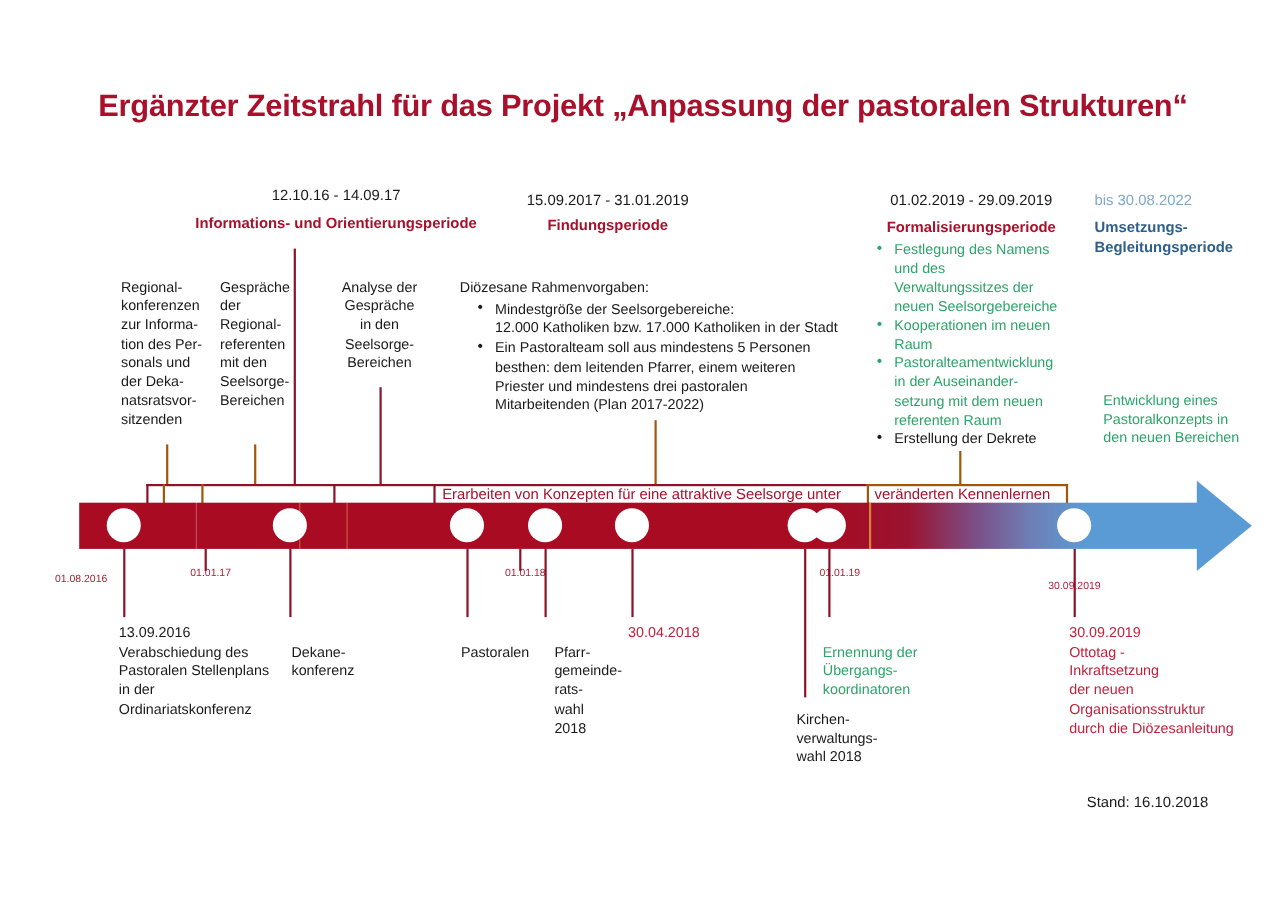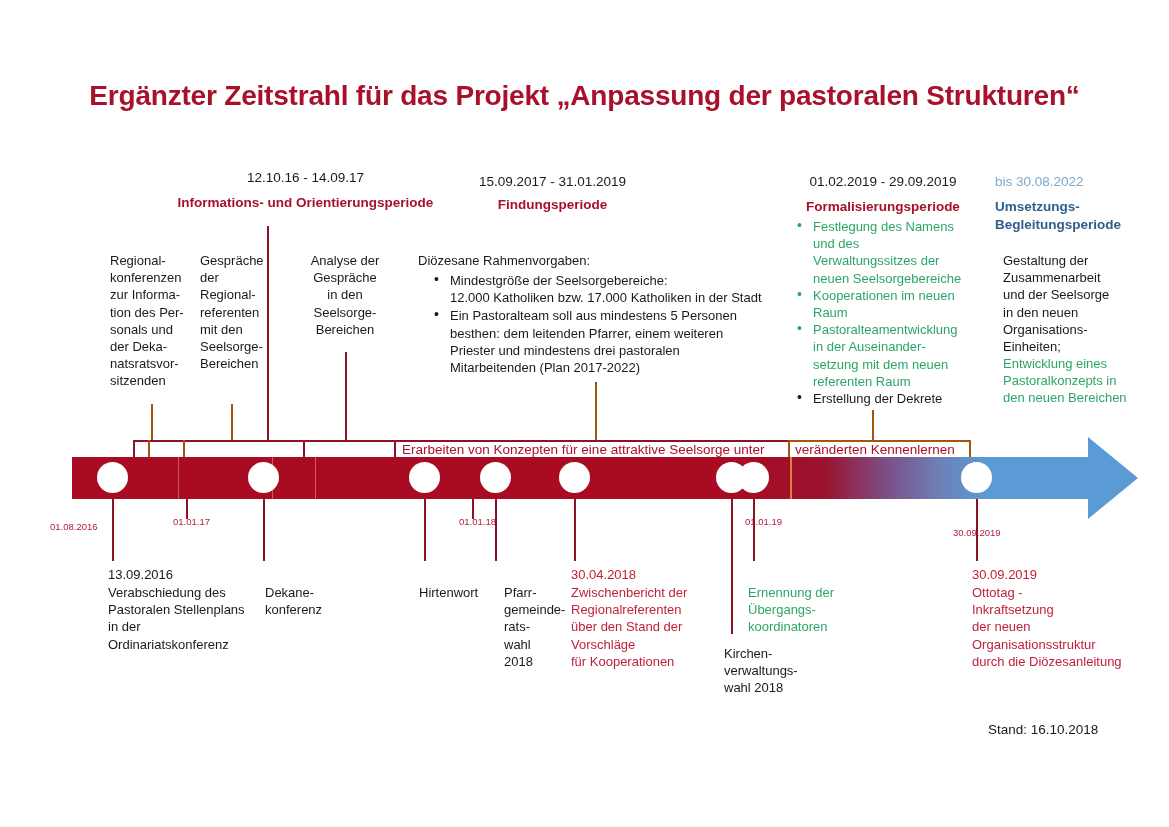--- a/index.html
+++ b/index.html
@@ -141,26 +141,20 @@
 neuen Seelsorgebereiche</li>
     <li class="g" style="white-space:pre-line;">Kooperationen im neuen
 Raum</li>
     <li class="g" style="white-space:pre-line;">Pastoralteamentwicklung
 in der Auseinander-
 setzung mit dem neuen
 referenten Raum</li>
     <li class="k" style="white-space:pre-line;">Erstellung der Dekrete</li>
   </ul>
 
-  <div class="abs col" style="left:1003px;top:252px;width:150px;white-space:pre-line;">Gestaltung der
-Zusammenarbeit
-und der Seelsorge
-in den neuen
-Organisations-
-Einheiten;</div>
   <div class="abs col green" style="left:1003px;top:355px;width:150px;white-space:pre-line;">Entwicklung eines
 Pastoralkonzepts in
 den neuen Bereichen</div>
 
   <div class="abs vline amber" style="left:151px;top:404px;height:36px;"></div>
   <div class="abs vline amber" style="left:231px;top:404px;height:36px;"></div>
   <div class="abs vline" style="left:267px;top:226px;height:214px;width:2.4px;"></div>
   <div class="abs vline" style="left:345px;top:352px;height:88px;"></div>
   <div class="abs vline amber" style="left:595px;top:382px;height:58px;"></div>
   <div class="abs vline amber" style="left:872px;top:410px;height:30px;"></div>
@@ -215,34 +209,29 @@
 
   <div class="abs evt" style="left:108px;top:566px;width:150px;">13.09.2016</div>
   <div class="abs evt" style="left:108px;top:584px;width:156px;white-space:pre-line;">Verabschiedung des
 Pastoralen Stellenplans
 in der
 Ordinariatskonferenz</div>
 
   <div class="abs evt" style="left:265px;top:584px;width:80px;white-space:pre-line;">Dekane-
 konferenz</div>
 
-  <div class="abs evt" style="left:419px;top:584px;width:80px;white-space:pre-line;">Hirtenwort</div>
+  <div class="abs evt" style="left:419px;top:584px;width:80px;white-space:pre-line;">Pastoralen</div>
 
   <div class="abs evt" style="left:504px;top:584px;width:64px;white-space:pre-line;">Pfarr-
 gemeinde-
 rats-
 wahl
 2018</div>
 
   <div class="abs evt crimson" style="left:571px;top:566px;width:170px;">30.04.2018</div>
-  <div class="abs evt crimson" style="left:571px;top:584px;width:150px;white-space:pre-line;">Zwischenbericht der
-Regionalreferenten
-über den Stand der
-Vorschläge
-für Kooperationen</div>
 
   <div class="abs evt green" style="left:748px;top:584px;width:130px;white-space:pre-line;">Ernennung der
 Übergangs-
 koordinatoren</div>
 
   <div class="abs evt" style="left:724px;top:645px;width:120px;white-space:pre-line;">Kirchen-
 verwaltungs-
 wahl 2018</div>
 
   <div class="abs evt crimson" style="left:972px;top:566px;width:200px;">30.09.2019</div>

